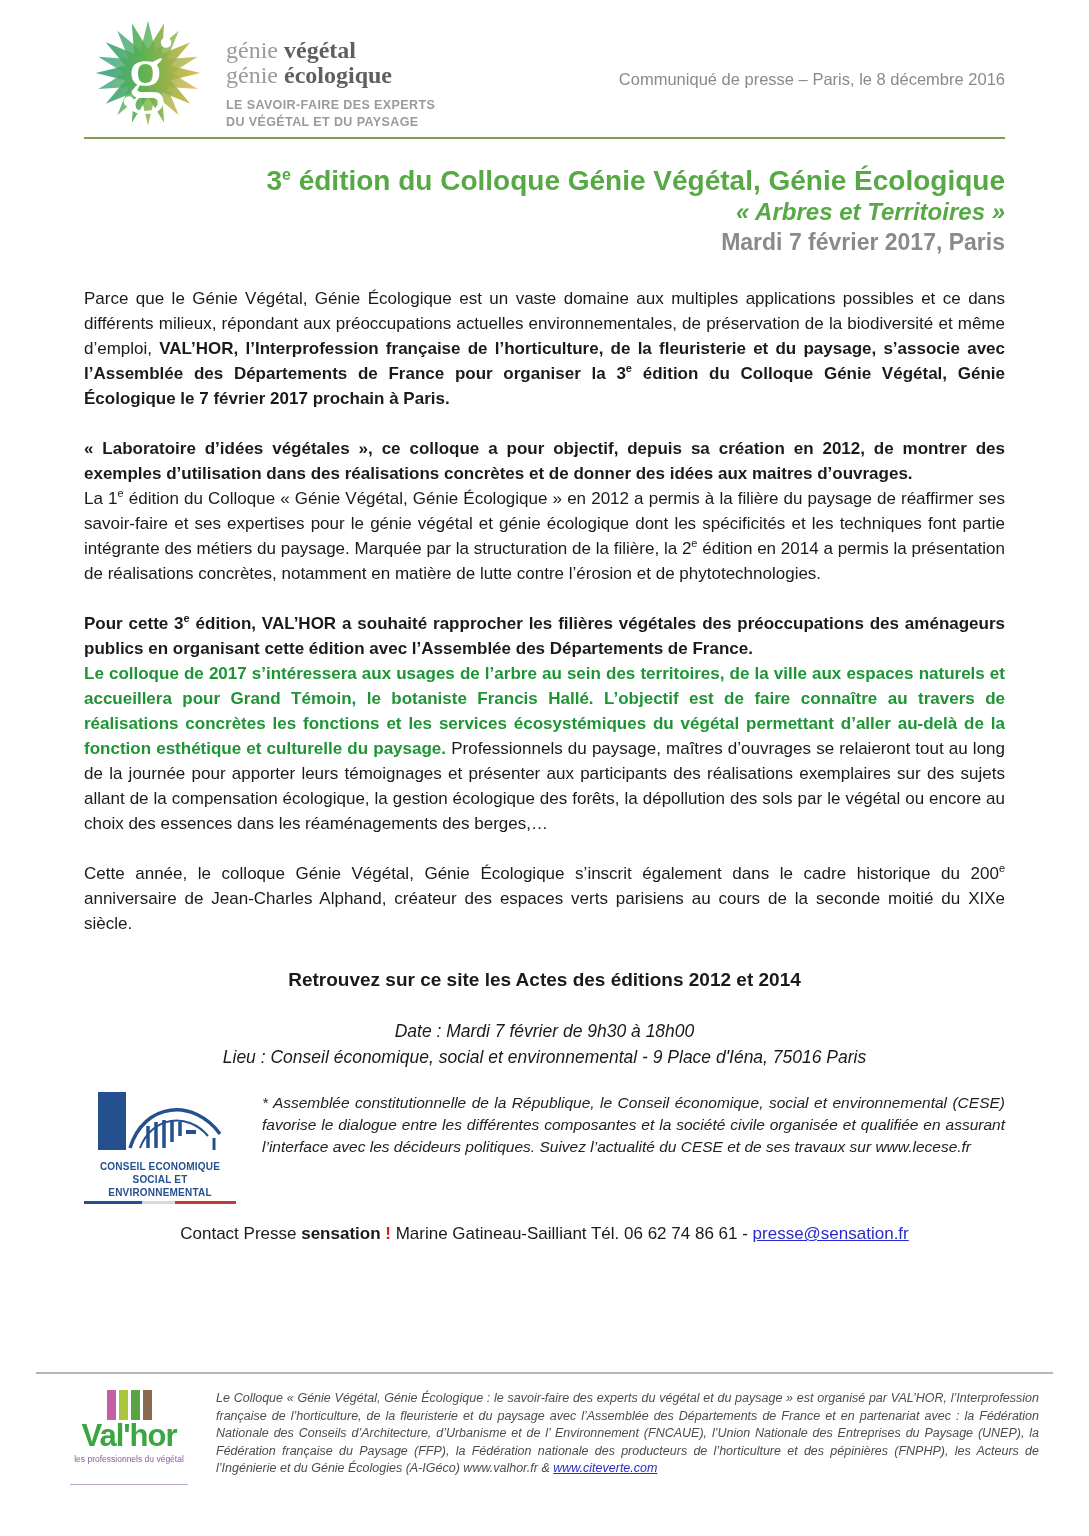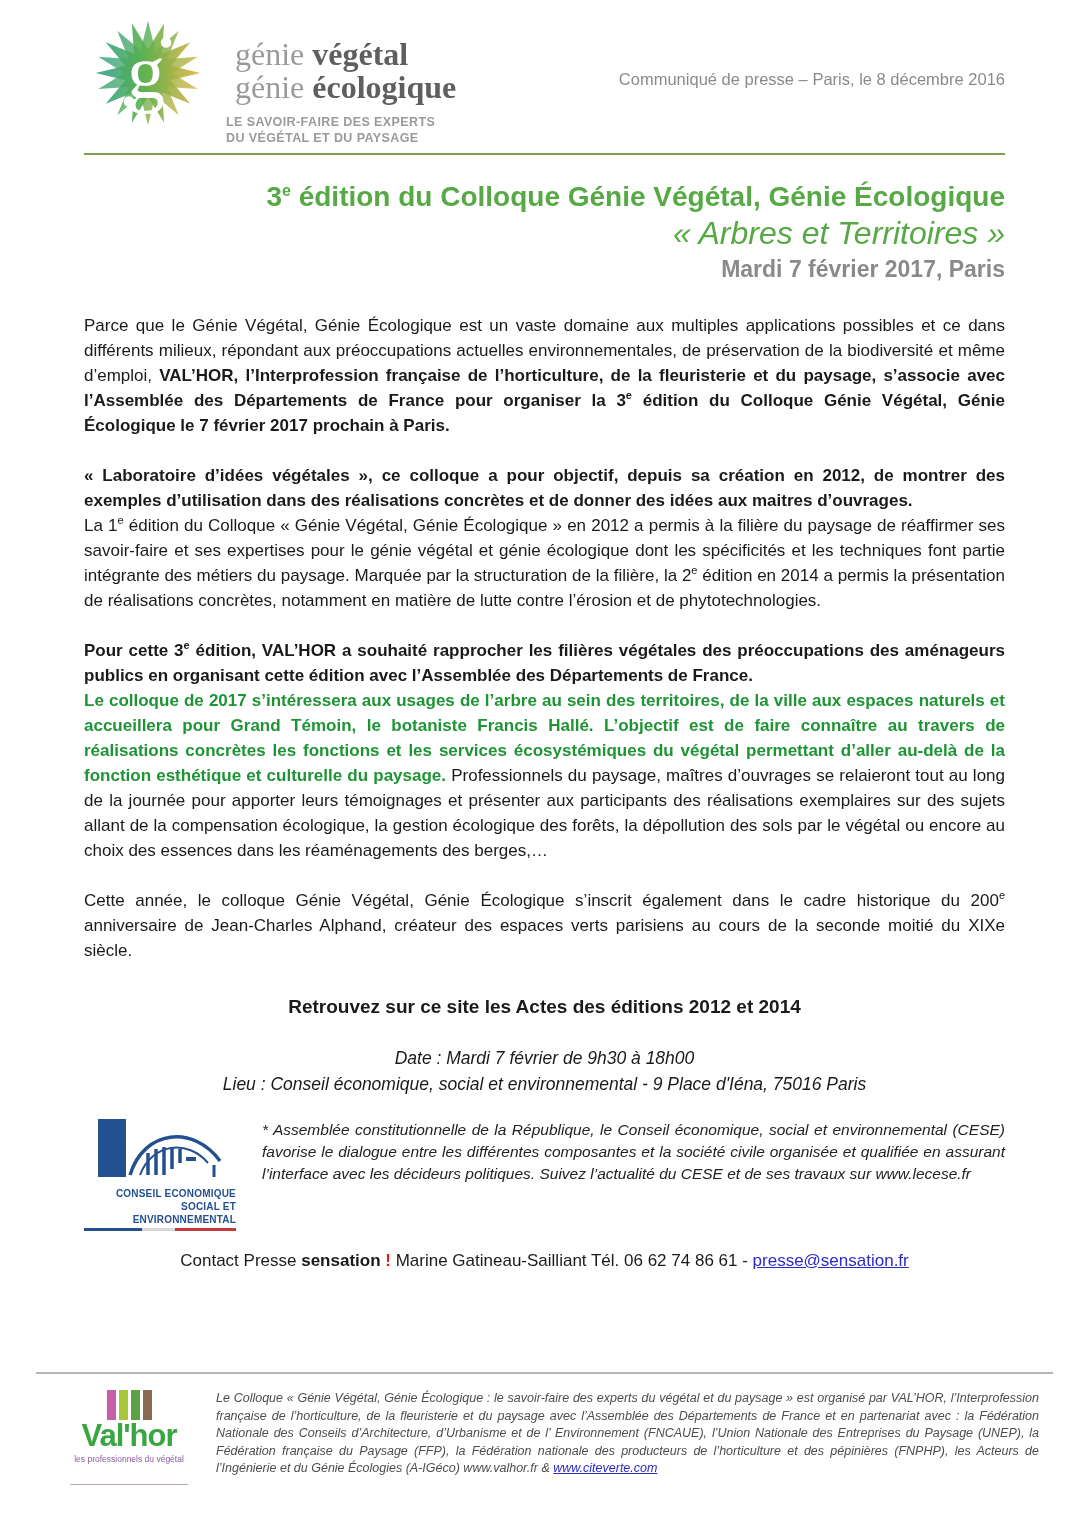--- a/index.html
+++ b/index.html
@@ -12,47 +12,47 @@
     color:#1a1a1a;
     box-sizing:border-box;
     padding:14px 84px 0 84px;
     overflow:hidden;
   }
   
   .header{display:flex;justify-content:space-between;align-items:flex-start;}
   .brand{display:flex;gap:14px;}
   .leaf-wrap{width:128px;height:116px;flex:0 0 auto;}
   .brand-text{padding-top:24px;}
-  .brand-name{font-family:"Liberation Serif",serif;font-size:32px;line-height:1.04;color:#9a9a9a;margin-left:9px;}
+  .brand-name{font-family:"Liberation Serif",serif;font-size:24px;line-height:1.04;color:#9a9a9a;}
   .brand-name b{color:#5f5f5f;}
   .brand-tagline{margin-top:9px;font-size:12.5px;font-weight:bold;letter-spacing:.4px;color:#9a9a9a;line-height:1.35;}
   .press-line{margin-top:56px;font-size:16.5px;color:#8a8a8a;white-space:nowrap;}
   .header-rule{border:none;border-top:2px solid #7f9e52;margin:6px 0 0 0;}
   
   .title-block{margin-top:24px;text-align:right;}
   .title-l1{color:#56a944;font-weight:bold;font-size:28px;line-height:1.25;}
   .title-l1 sup{font-size:16px;}
-  .title-l2{color:#56a944;font-weight:normal;font-style:italic;font-size:32px;line-height:1.2;}
+  .title-l2{color:#56a944;font-weight:bold;font-style:italic;font-size:24px;line-height:1.2;}
   .title-l3{color:#8a8a8a;font-weight:bold;font-size:23px;line-height:1.3;margin-top:2px;}
   
   .body-text{margin-top:28px;font-size:17px;line-height:25px;text-align:justify;}
   .para{margin:0;}
   .para.gap{margin-top:25px;}
   .run-b{font-weight:bold;}
   .run-g{font-weight:bold;color:#1f9435;}
   sup.run-sup,sup.run-supb{font-size:11px;line-height:0;}
   sup.run-supb{font-weight:bold;}
   .run-link{color:#2a2acc;text-decoration:underline;cursor:pointer;}
   
   .programme{margin-top:30px;text-align:center;font-weight:bold;font-size:19px;line-height:28px;}
   .event-info{margin-top:24px;text-align:center;font-style:italic;font-size:17.5px;line-height:26px;}
   
   .cese{display:flex;gap:26px;margin-top:22px;align-items:flex-start;}
   .cese-logo{width:152px;flex:0 0 auto;text-align:center;}
-  .cese-caption{margin-top:2px;font-size:10px;font-weight:bold;color:#24508f;letter-spacing:.2px;line-height:1.3;text-align:right;}
+  .cese-caption{margin-top:2px;font-size:10px;font-weight:bold;color:#24508f;letter-spacing:.2px;line-height:1.3;}
   .cese-tricolor{display:flex;height:3px;margin-top:2px;}
   .cese-tricolor .seg-b{background:#24508f;flex:0 0 38%;}
   .cese-tricolor .seg-w{background:#d9d9d9;flex:0 0 22%;}
   .cese-tricolor .seg-r{background:#c33a3a;flex:1;}
   .cese-note{flex:1;font-style:italic;font-size:15.5px;line-height:22px;text-align:justify;color:#222;}
   
   .contact{margin-top:20px;text-align:center;font-size:17px;}
   .contact .agency{font-weight:bold;}
   .contact .bang{color:#e01b1b;font-weight:bold;}
   .contact-email{color:#2a2acc;text-decoration:underline;cursor:pointer;}

